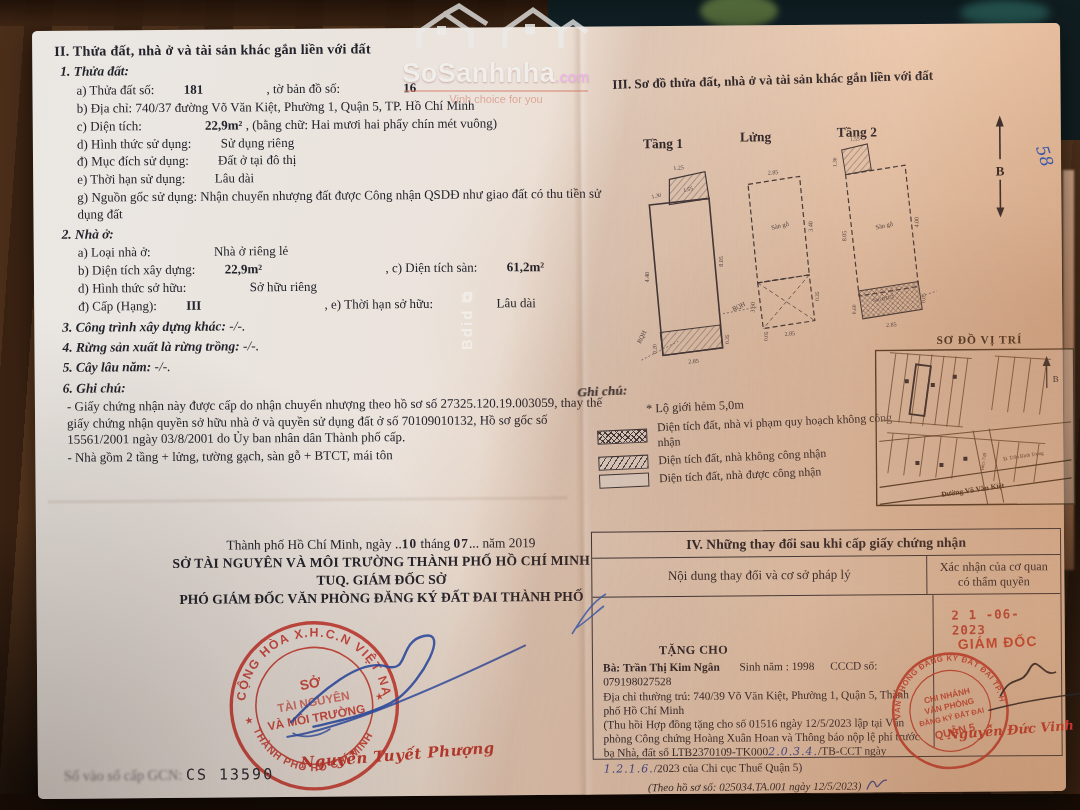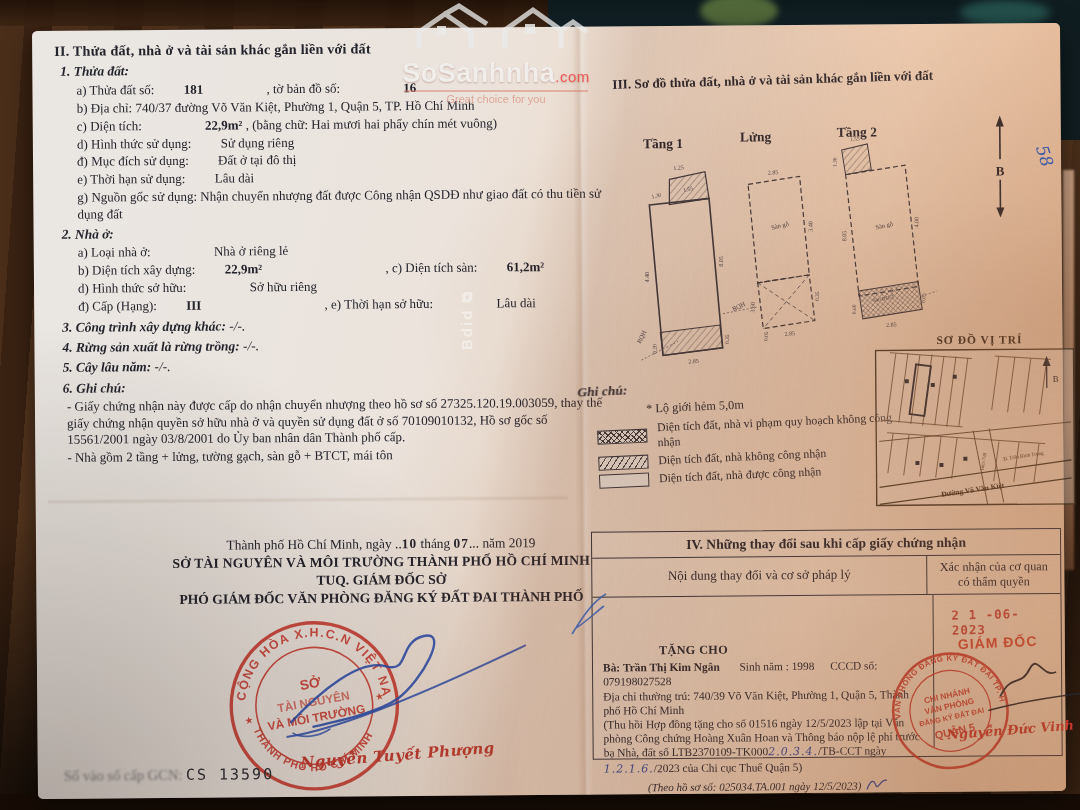--- a/index.html
+++ b/index.html
@@ -116,21 +116,21 @@
   .stamp-d5{position:absolute;left:-48px;top:52px;width:128px;height:128px;opacity:.9;transform:rotate(-12deg);}
   .sig-black{position:absolute;left:52px;top:58px;width:110px;height:70px;}
   .signer4{position:absolute;left:8px;top:128px;width:136px;text-align:center;color:#c8372d;
     font-style:italic;font-weight:bold;font-size:13px;font-family:"DejaVu Serif",serif;transform:rotate(-4deg);}
 
   
   .wm-ssn{position:absolute;left:396px;top:2px;width:200px;opacity:.85;text-align:center;
     font-family:"Liberation Sans",sans-serif;pointer-events:none;}
   .wm-ssn .brand{color:#f2f0ee;font-weight:bold;font-size:27px;letter-spacing:.5px;
     text-shadow:0 1px 2px rgba(120,40,30,.35);}
-  .wm-ssn .brand .tld{font-size:15px;color:#ef4444;font-weight:normal;}
+  .wm-ssn .brand .tld{font-size:15px;color:#f0abfc;font-weight:normal;}
   .wm-ssn .rule{height:2px;background:rgba(214,120,100,.55);margin:1px 8px;}
   .wm-ssn .tagline{color:#dc9c8c;font-size:11px;}
   .wm-bdid{position:absolute;left:458px;top:350px;width:120px;opacity:.5;color:#fdfdfd;
     transform:rotate(-90deg);transform-origin:left top;font-family:"Liberation Sans",sans-serif;
     font-weight:bold;font-size:15px;letter-spacing:2px;filter:blur(.3px);pointer-events:none;}
   .side-58{position:absolute;left:1034px;top:146px;color:#3a57a8;font-size:17px;font-style:italic;
     transform:rotate(72deg);font-family:"DejaVu Serif",serif;}
   .scribble-mau{position:absolute;left:566px;top:588px;width:48px;height:56px;}
   .top-strip{position:absolute;left:0;top:0;width:1080px;height:26px;
     background:linear-gradient(180deg,#1d0f06,#3c2413);opacity:.9;}
@@ -479,21 +479,21 @@
       <path d="M18,46 L18,30 L44,12 L70,30 L70,46"></path>
       <path d="M44,12 L58,4 L86,22"></path>
       <path d="M104,46 L104,28 L132,8 L160,28 L160,46"></path>
       <path d="M160,28 L172,20 L186,30"></path>
     </g>
     <rect x="36" y="24" width="9" height="9" fill="#ececea"></rect>
     <rect x="124" y="22" width="10" height="10" fill="#ececea"></rect>
   </svg>
   <div class="brand"><span>SoSanhnha</span><span class="tld">.com</span></div>
   <div class="rule"></div>
-  <div class="tagline">Great choice for you</div>
+  <div class="tagline">Vinh choice for you</div>
 </div>
 
 <div class="wm-bdid">
   <span>Bdid</span> ⧉
 </div>
 
 <div class="side-58">58</div>
 
 <svg class="scribble-mau" viewBox="0 0 48 56">
   <path d="M6,46 C16,30 26,14 40,6 M10,40 C20,34 30,24 38,18" fill="none" stroke="#3a57a8" stroke-width="1.6" opacity=".85"></path>

